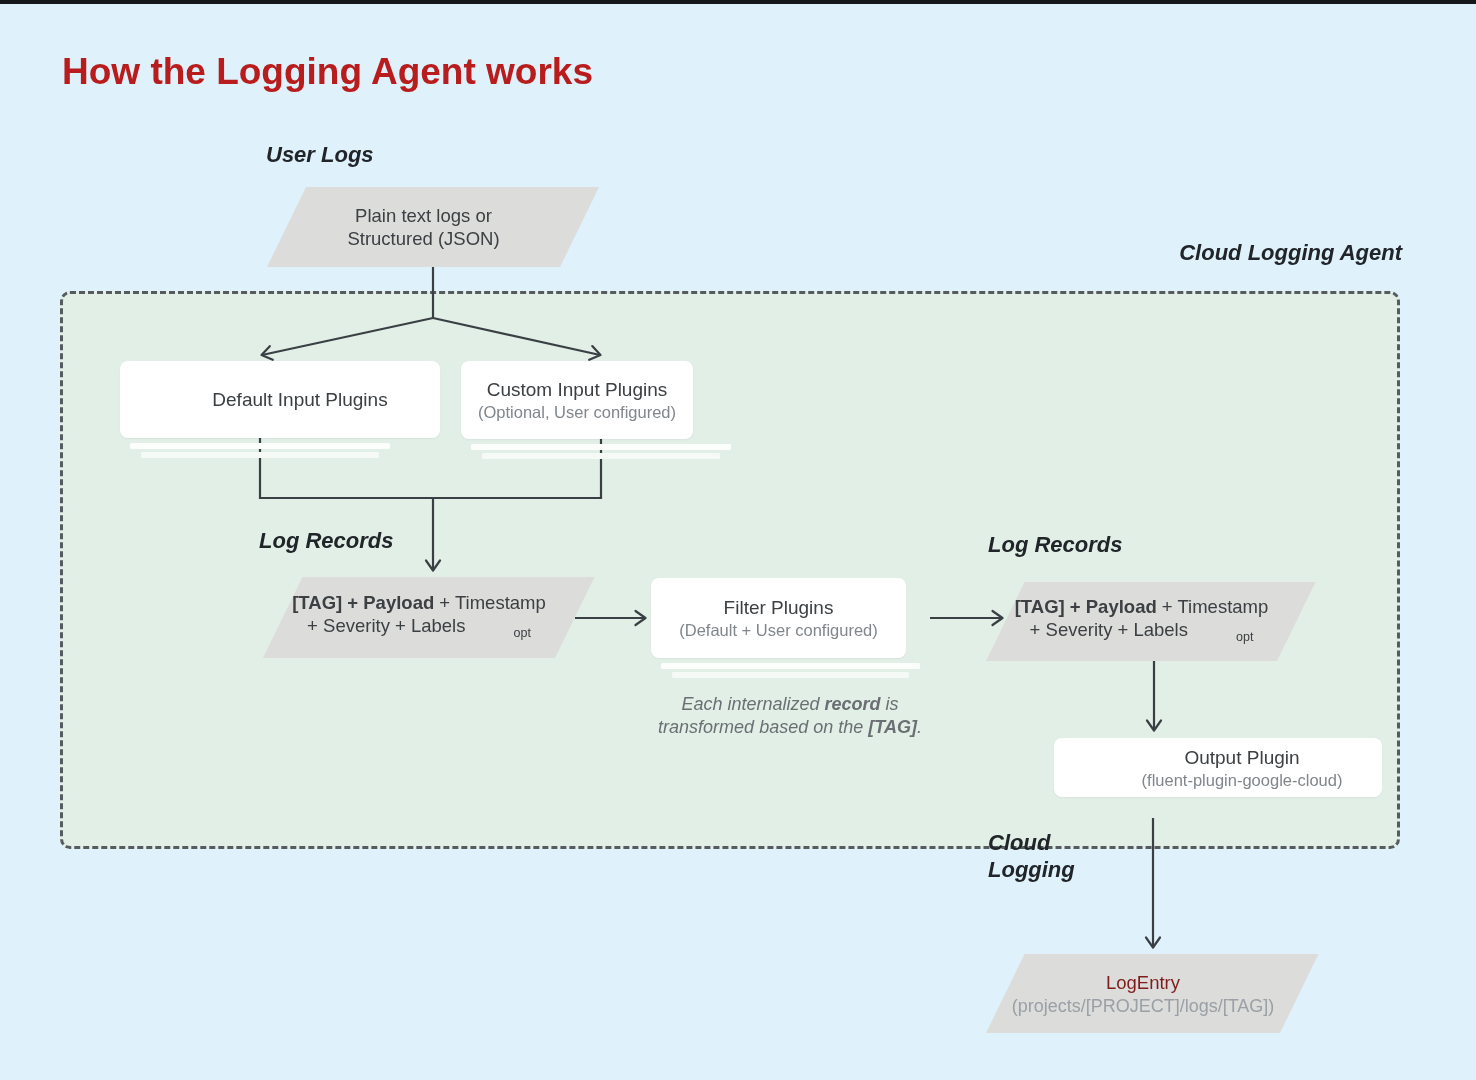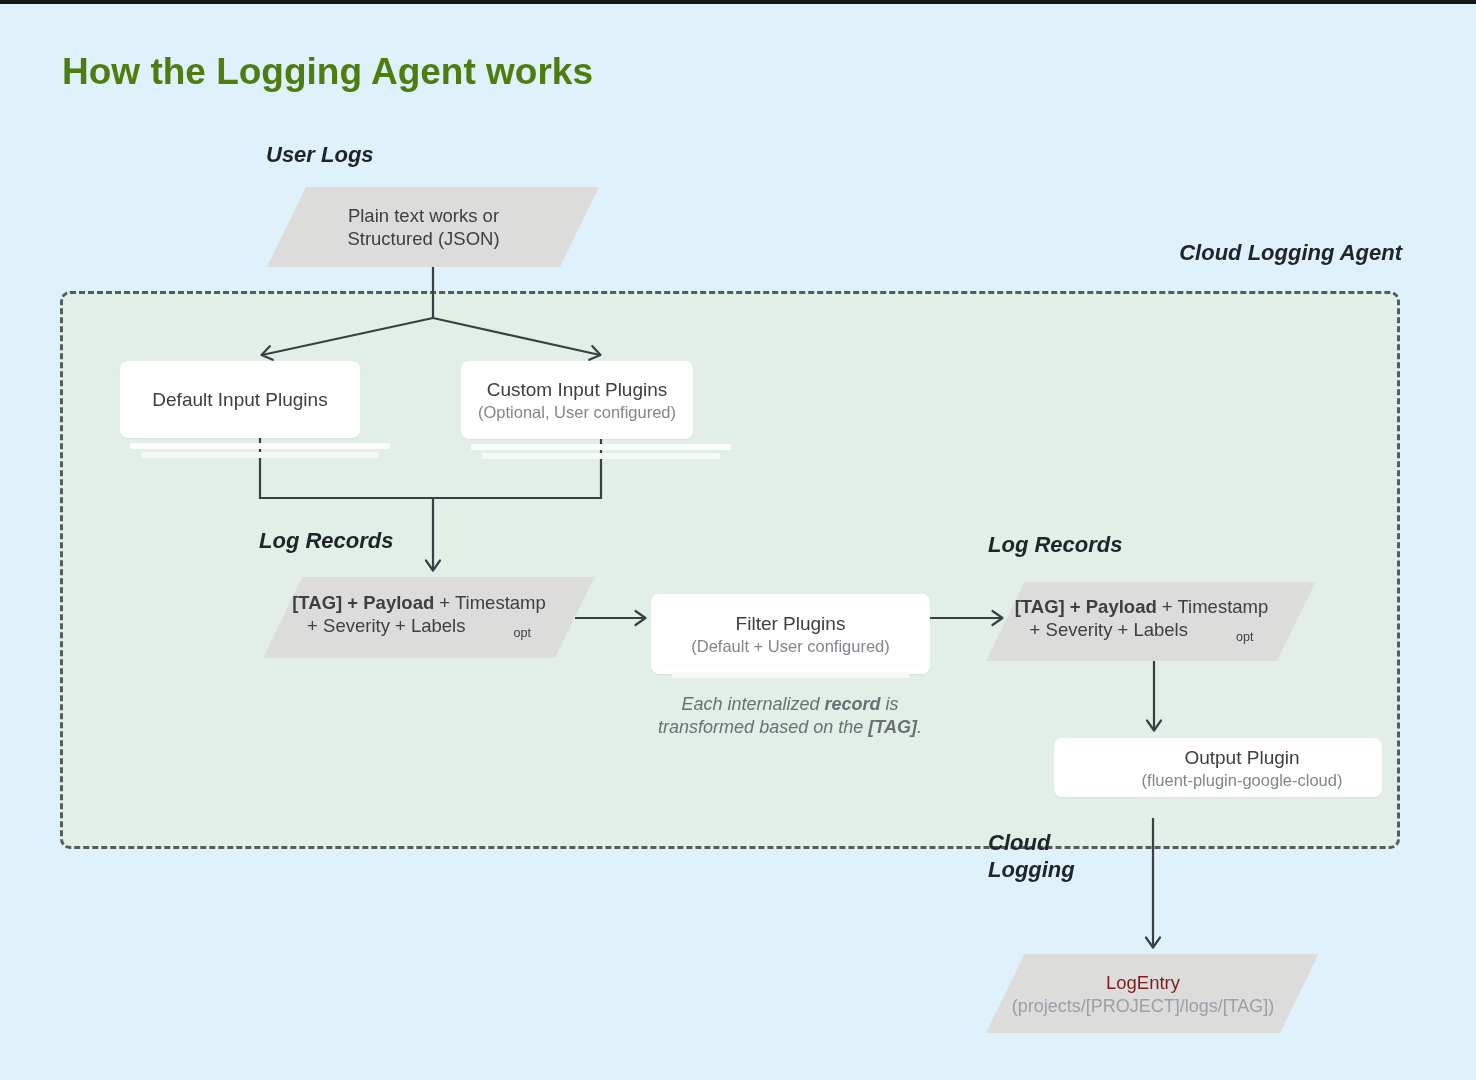--- a/index.html
+++ b/index.html
@@ -2,21 +2,21 @@
 <html><head>
 <meta charset="utf-8">
 <style>
   html,body{margin:0;padding:0;}
   #canvas{
     position:relative;width:1476px;height:1080px;overflow:hidden;
     background:#dff1fa;font-family:"Liberation Sans",sans-serif;
     -webkit-font-smoothing:antialiased;
   }
   .topbar{position:absolute;left:0;top:0;width:100%;height:4px;background:#14181b;z-index:5;}
-  .title{position:absolute;left:62px;top:50px;font-size:37px;font-weight:bold;color:#4d7c0f;line-height:1.2;z-index:4;}
+  .title{position:absolute;left:62px;top:50px;font-size:37px;font-weight:bold;color:#b91c1c;line-height:1.2;z-index:4;}
 
   .section-label{position:absolute;font-size:22px;font-weight:bold;color:#212529;line-height:27px;z-index:4;font-style:italic;}
   #lbl-user-logs{left:266px;top:141px;}
   #lbl-agent{top:239px;right:74px;}
   #lbl-lr-in{left:259px;top:527px;}
   #lbl-lr-out{left:988px;top:531px;}
   #lbl-cloud-logging{left:988px;top:829px;}
 
   .region{
     position:absolute;left:60px;top:291px;width:1340px;height:558px;box-sizing:border-box;
@@ -24,23 +24,23 @@
   }
   svg.connectors{position:absolute;left:0;top:0;z-index:2;}
 
   .node{
     position:absolute;background:#ffffff;border-radius:8px;z-index:3;
     display:flex;flex-direction:column;align-items:center;justify-content:center;
     text-align:center;box-shadow:0 1px 2px rgba(60,64,67,0.06);
   }
   .node-title{font-size:19px;color:#3c4043;line-height:25px;}
   .node-sub{font-size:16.5px;color:#80868b;line-height:21px;}
-  #node-default{left:120px;top:361px;width:240px;height:77px;}
+  #node-default{left:120px;top:361px;width:280px;height:77px;padding-left:40px;}
   #node-custom{left:461px;top:361px;width:232px;height:78px;}
-  #node-filter{left:651px;top:594px;width:279px;height:80px;}
+  #node-filter{left:651px;top:578px;width:255px;height:80px;}
   #node-output{left:1054px;top:738px;width:280px;height:59px;padding-left:48px;}
 
   .stack{position:absolute;z-index:3;}
   .stack .bar1{height:6px;border-radius:1.5px;background:#fcfefc;margin:0 10px 3px;}
   .stack .bar2{height:6px;border-radius:1.5px;background:#f5faf6;margin:0 21px;}
   #stack-default{left:120px;top:443px;width:280px;}
   #stack-custom{left:461px;top:444px;width:280px;}
   #stack-filter{left:651px;top:663px;width:279px;}
 
   .para{position:absolute;z-index:3;}
@@ -100,21 +100,21 @@
       <path d="M575,618 H645" marker-end="url(#ah)"></path>
       <path d="M930,618 H1002" marker-end="url(#ah)"></path>
       <path d="M1154,661 V730" marker-end="url(#ah)"></path>
       <path d="M1153,818 V947" marker-end="url(#ah)"></path>
     </g>
   </svg>
 
   <div class="para" id="para-source">
     <div class="para-bg"></div>
     <div class="para-text">
-      <div>Plain text works or</div>
+      <div>Plain text logs or</div>
       <div>Structured (JSON)</div>
     </div>
   </div>
 
   <div class="node" id="node-default">
     <div class="node-title">Default Input Plugins</div>
   </div>
   <div class="stack" id="stack-default">
     <div class="bar1"></div>
       <div class="bar2"></div>

